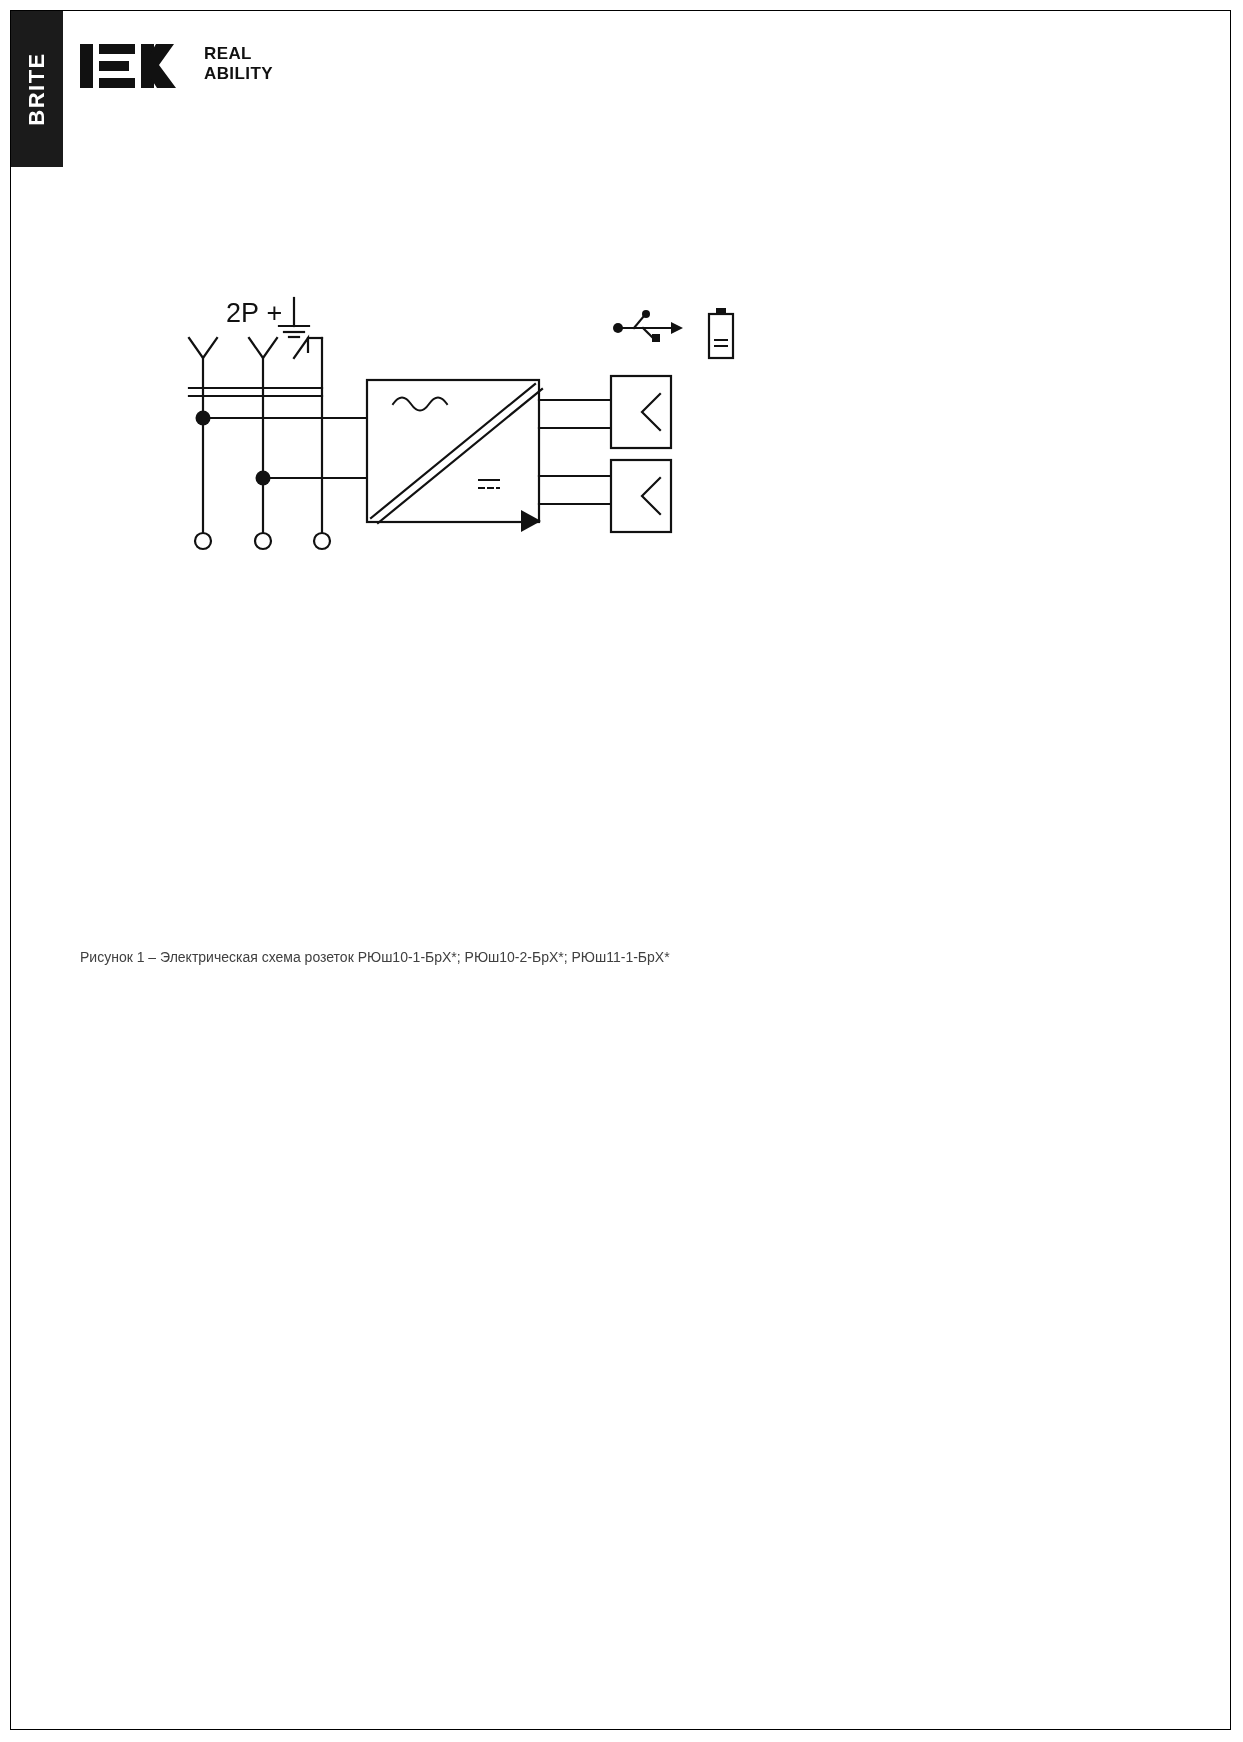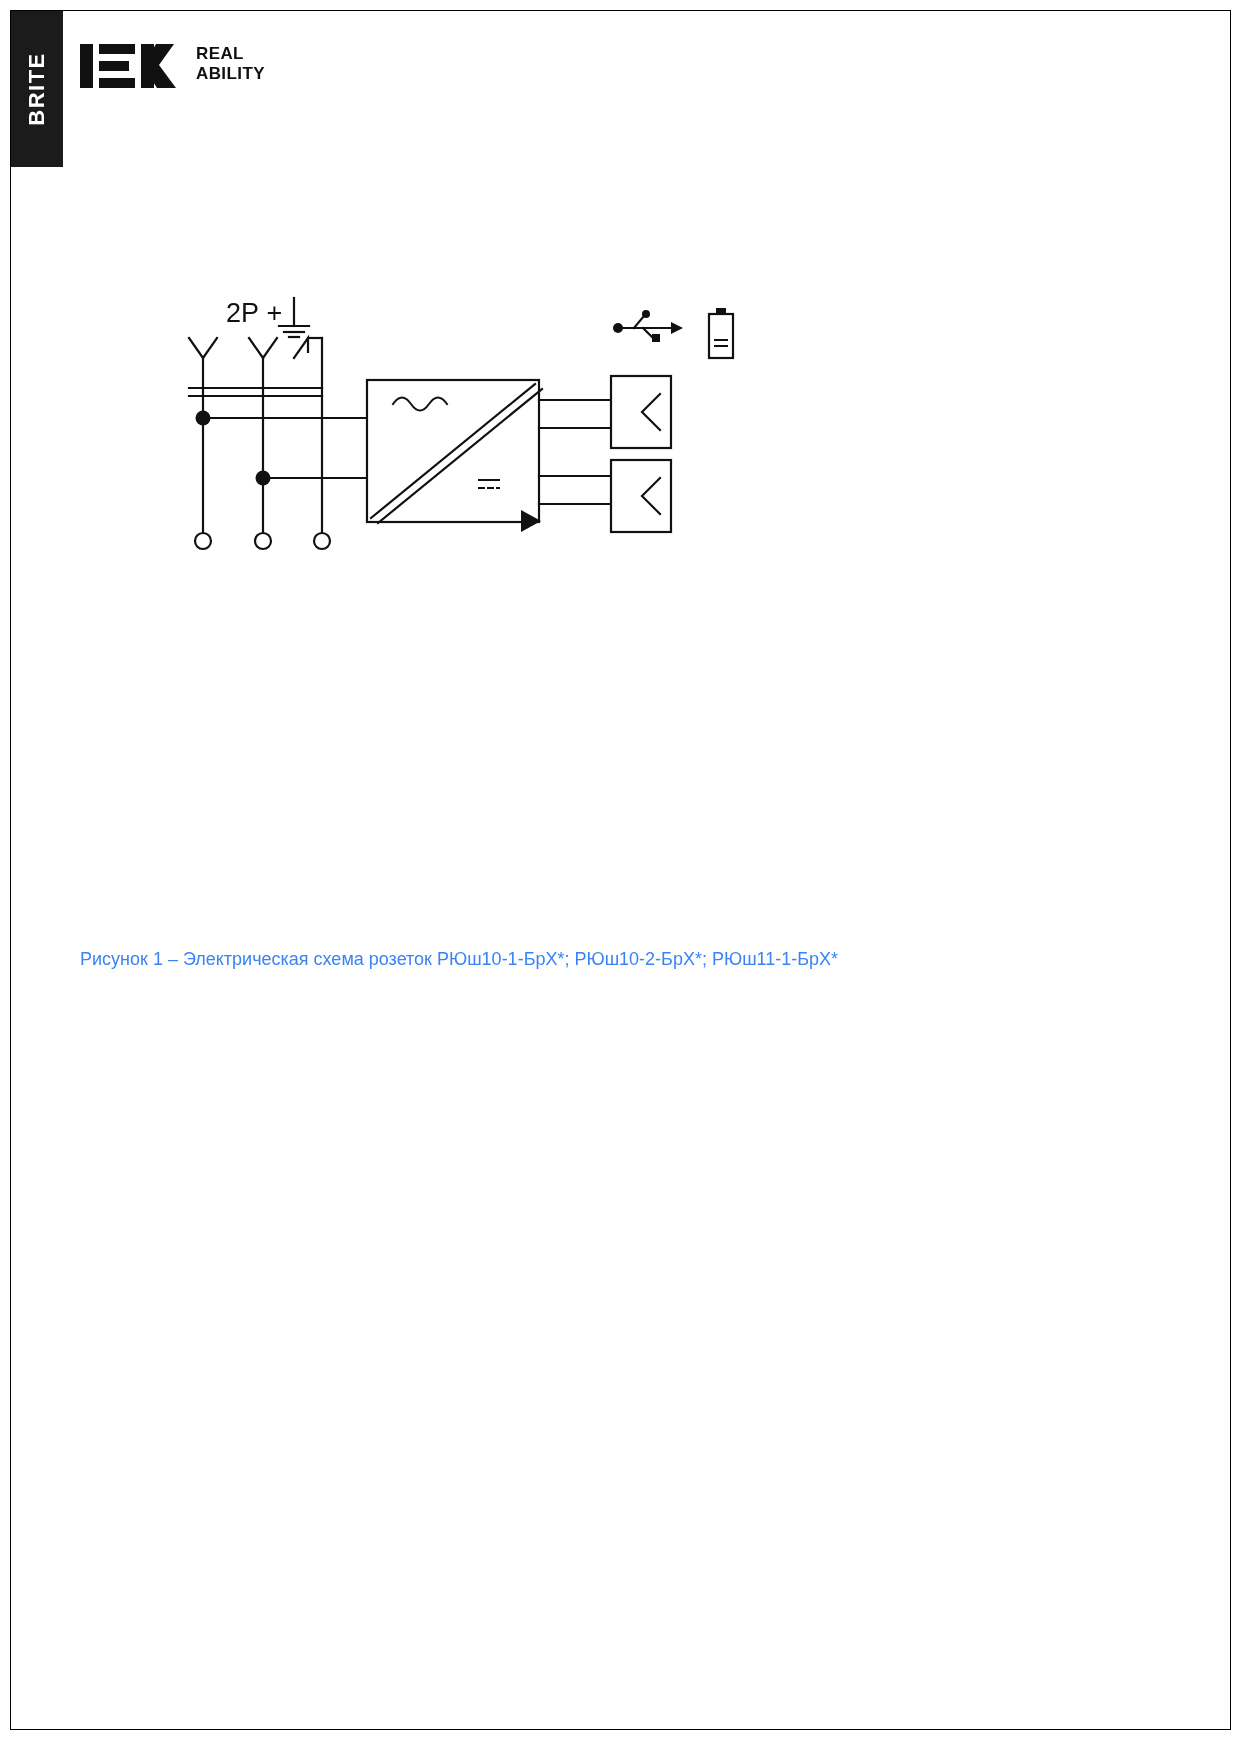--- a/index.html
+++ b/index.html
@@ -55,21 +55,21 @@
     font-family: "Liberation Sans", sans-serif;
   }
 
   
   .logo-block {
     position: absolute;
     left: 80px;
     top: 38px;
     display: flex;
     align-items: flex-start;
-    gap: 8px;
+    gap: 16px;
   }
   .logo-mark {
     width: 108px;
     height: 56px;
   }
   .logo-tag {
     margin-top: 6px;
     font-size: 17px;
     font-weight: 700;
     line-height: 1.15;
@@ -85,23 +85,23 @@
     width: 820px;
     height: 320px;
   }
 
   
   .figure-caption {
     position: absolute;
     left: 80px;
     top: 948px;
     width: 1070px;
-    font-size: 18px;
+    font-size: 14px;
     line-height: 1.3;
-    color: #3b82f6;
+    color: #404040;
     white-space: nowrap;
   }
 </style>
 </head>
 <body>
 
 <div class="page-frame"></div>
 
 <div class="brand-tab">
   <div class="brand-tab-label">BRITE</div>

